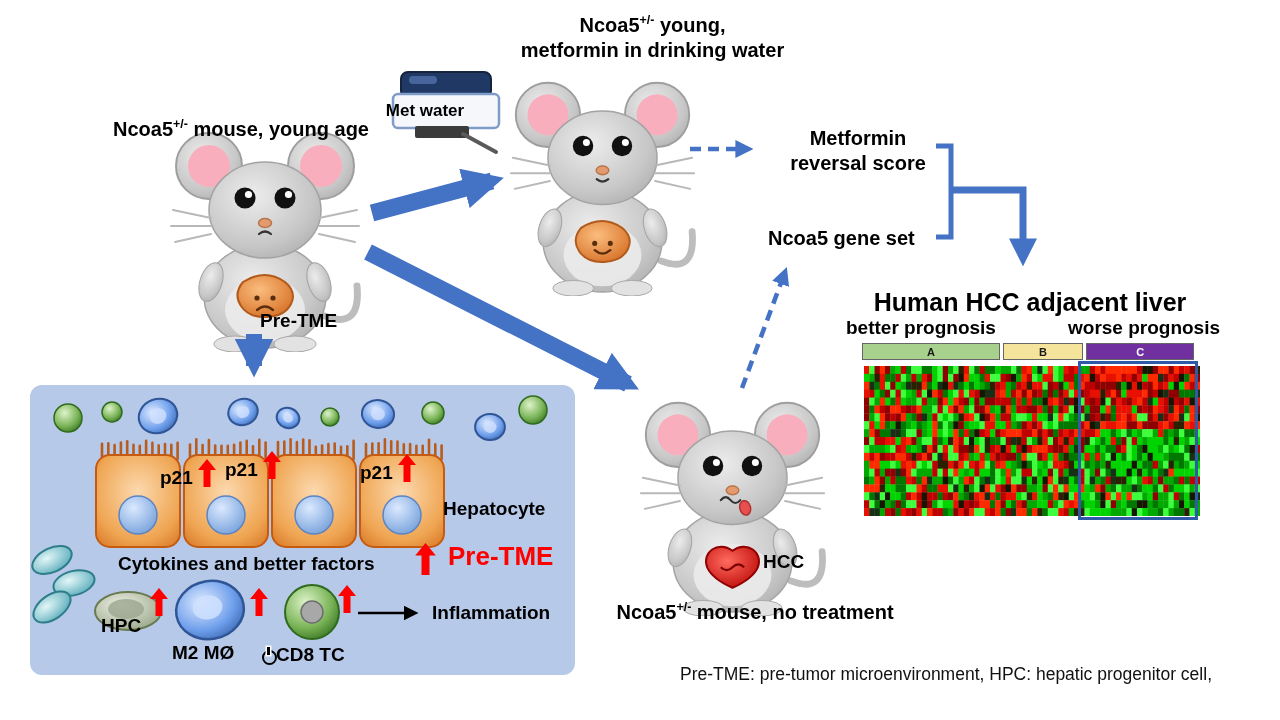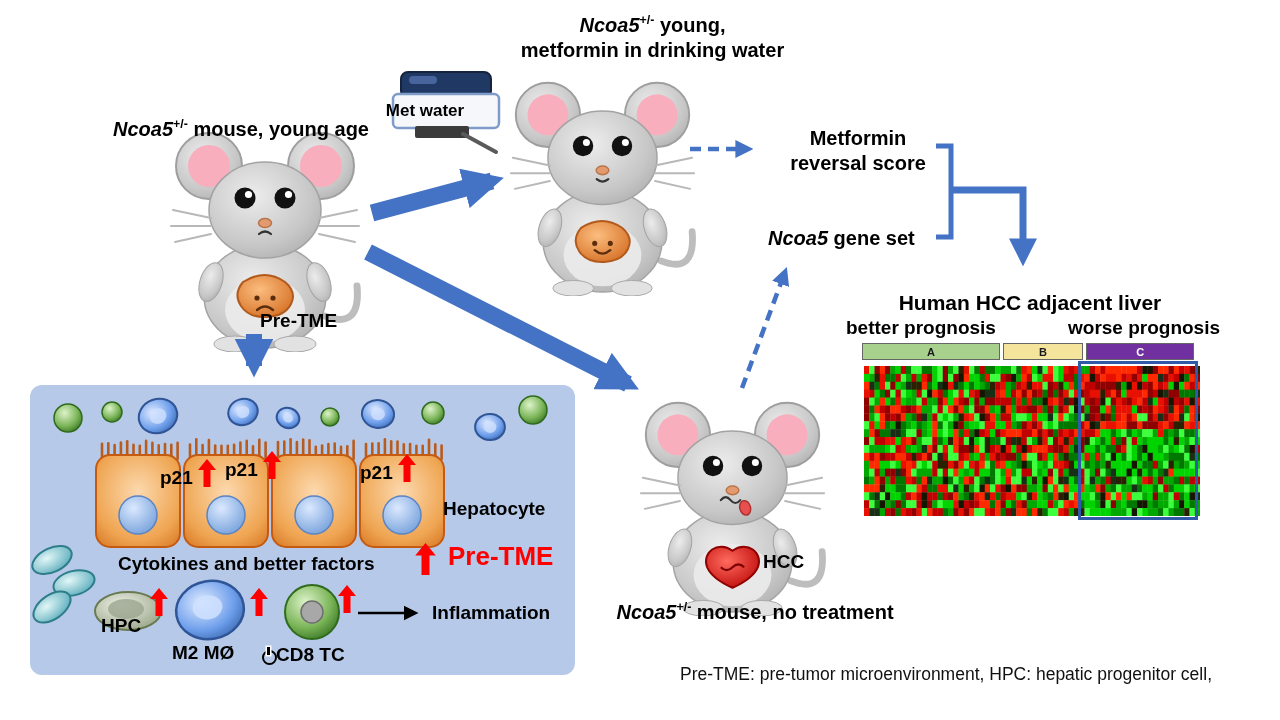--- a/index.html
+++ b/index.html
@@ -2,21 +2,21 @@
 <html><head>
 <meta charset="utf-8">
 <style>
   *{margin:0;padding:0;box-sizing:border-box}
   body{font-family:"Liberation Sans",sans-serif;background:#fff}
   .canvas{position:relative;width:1280px;height:720px;background:#fff;overflow:hidden}
   .abs{position:absolute}
   .lbl{font-weight:bold;color:#000;font-size:20px;line-height:25px;white-space:nowrap}
   .lbl.wrap{white-space:normal}
   .center{text-align:center}
-  .gene{font-style:italic;font-weight:bold}
+  .gene{font-weight:bold}
   sup{font-size:0.62em;font-weight:bold}
   .tme-box{position:absolute;left:30px;top:385px;width:545px;height:290px;border-radius:12px;z-index:1}.z4{z-index:4}.z5{z-index:5}.z7{z-index:7}.z8{z-index:8}
   .overlay{position:absolute;left:0;top:0;width:1280px;height:720px;pointer-events:none}
   .red-lbl{color:#ff0000;font-weight:bold;font-size:26px;line-height:28px;white-space:nowrap}
   .groupbar{position:absolute;left:862px;top:343px;width:336px;height:17px;display:flex;z-index:6}
   .gb{height:100%;border:1px solid #666;font-size:11px;font-weight:bold;display:flex;align-items:center;justify-content:center}
   .gb-a{width:41%;margin-right:3px}
   .gb-b{width:24%;margin-right:3px}
   .gb-c{width:32%}
   .highlight{position:absolute;left:1078px;top:361px;width:120px;height:159px;border:3px solid #2e5aa8;z-index:8;background:transparent}
@@ -334,21 +334,21 @@
   <div class="abs lbl z8" style="left:768px;top:226px">
     <span class="gene">Ncoa5</span><span> gene set</span>
   </div>
 
   <div class="abs lbl center z8 wrap" style="left:600px;top:595px;width:310px">
     <span class="gene">Ncoa5</span><sup>+/-</sup><span> mouse, no treatment</span>
   </div>
 
   <div class="abs lbl small19 z8" style="left:763px;top:550px">HCC</div>
 
-  <div class="abs lbl center z8 small19" style="left:862px;top:291px;width:336px;font-size:21px">Human HCC adjacent liver</div>
+  <div class="abs lbl center z8 small19" style="left:862px;top:291px;width:336px;font-size:25px">Human HCC adjacent liver</div>
   <div class="abs lbl small19 z8" style="left:846px;top:316px">better prognosis</div>
   <div class="abs lbl small19 z8" style="left:1068px;top:316px">worse prognosis</div>
 
   <div class="groupbar">
     <div class="gb gb-a" style="background: rgb(169, 209, 142); color: rgb(26, 26, 26);">A</div>
     <div class="gb gb-b" style="background: rgb(245, 228, 156); color: rgb(26, 26, 26);">B</div>
     <div class="gb gb-c" style="background: rgb(112, 48, 160); color: rgb(255, 255, 255);">C</div>
   </div>
 
   <svg class="abs" id="heatmap-svg" viewBox="0 0 336 150" style="left:864px;top:366px;width:336px;height:150px;z-index:6">

